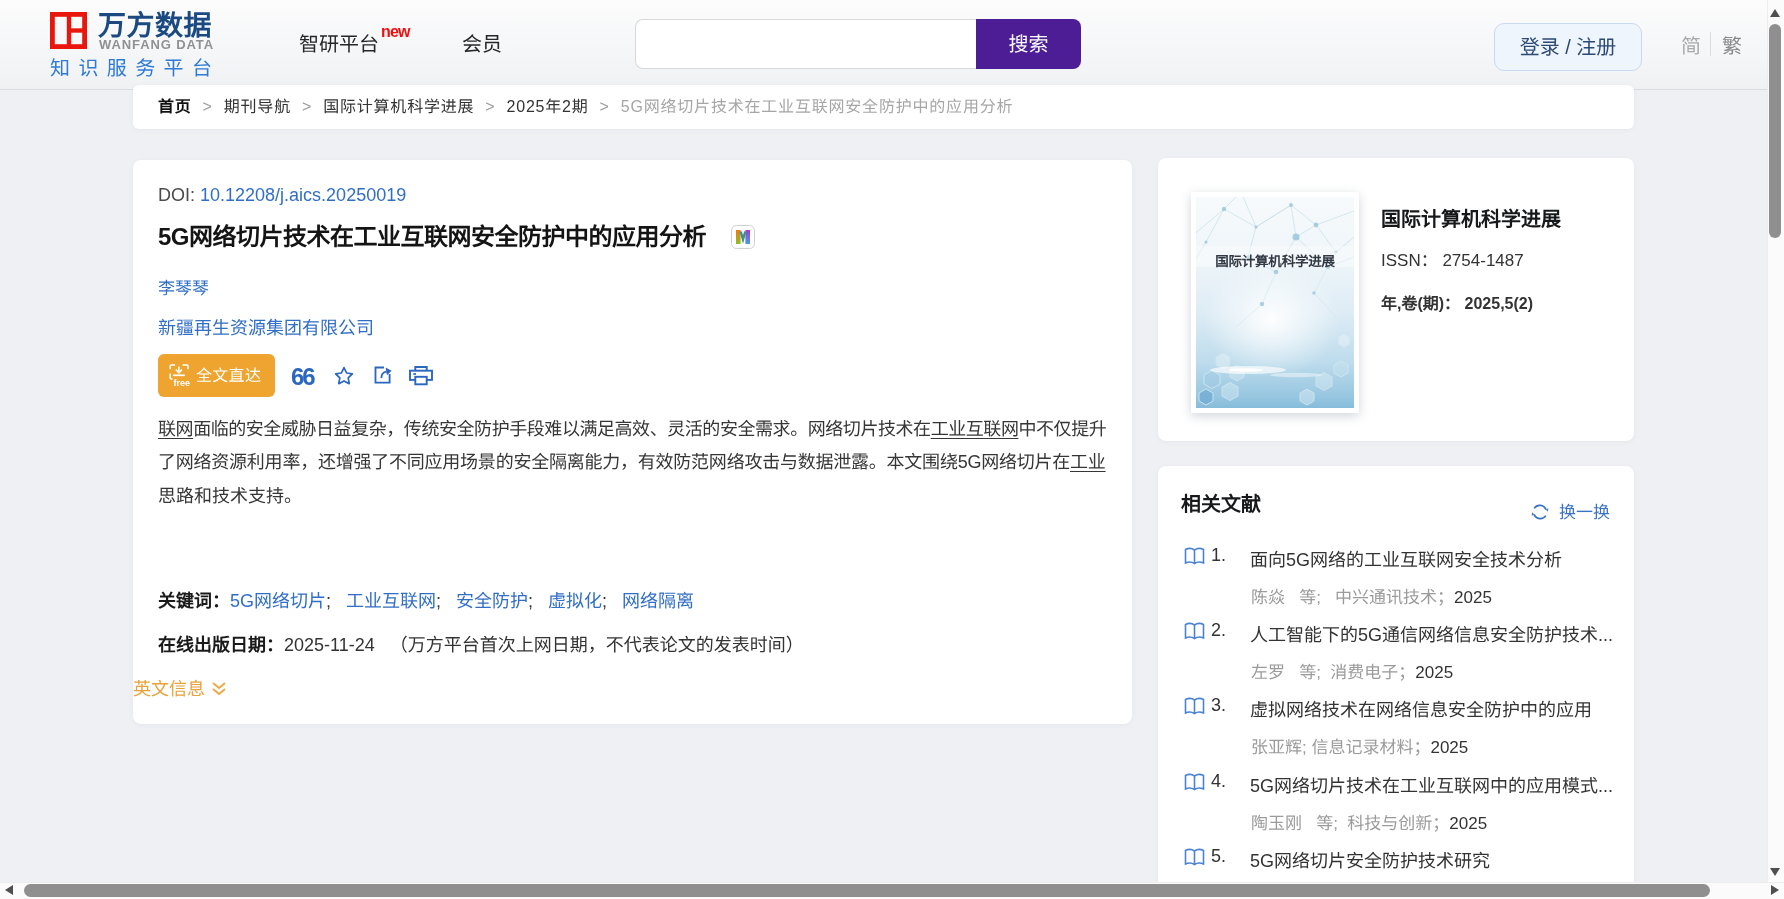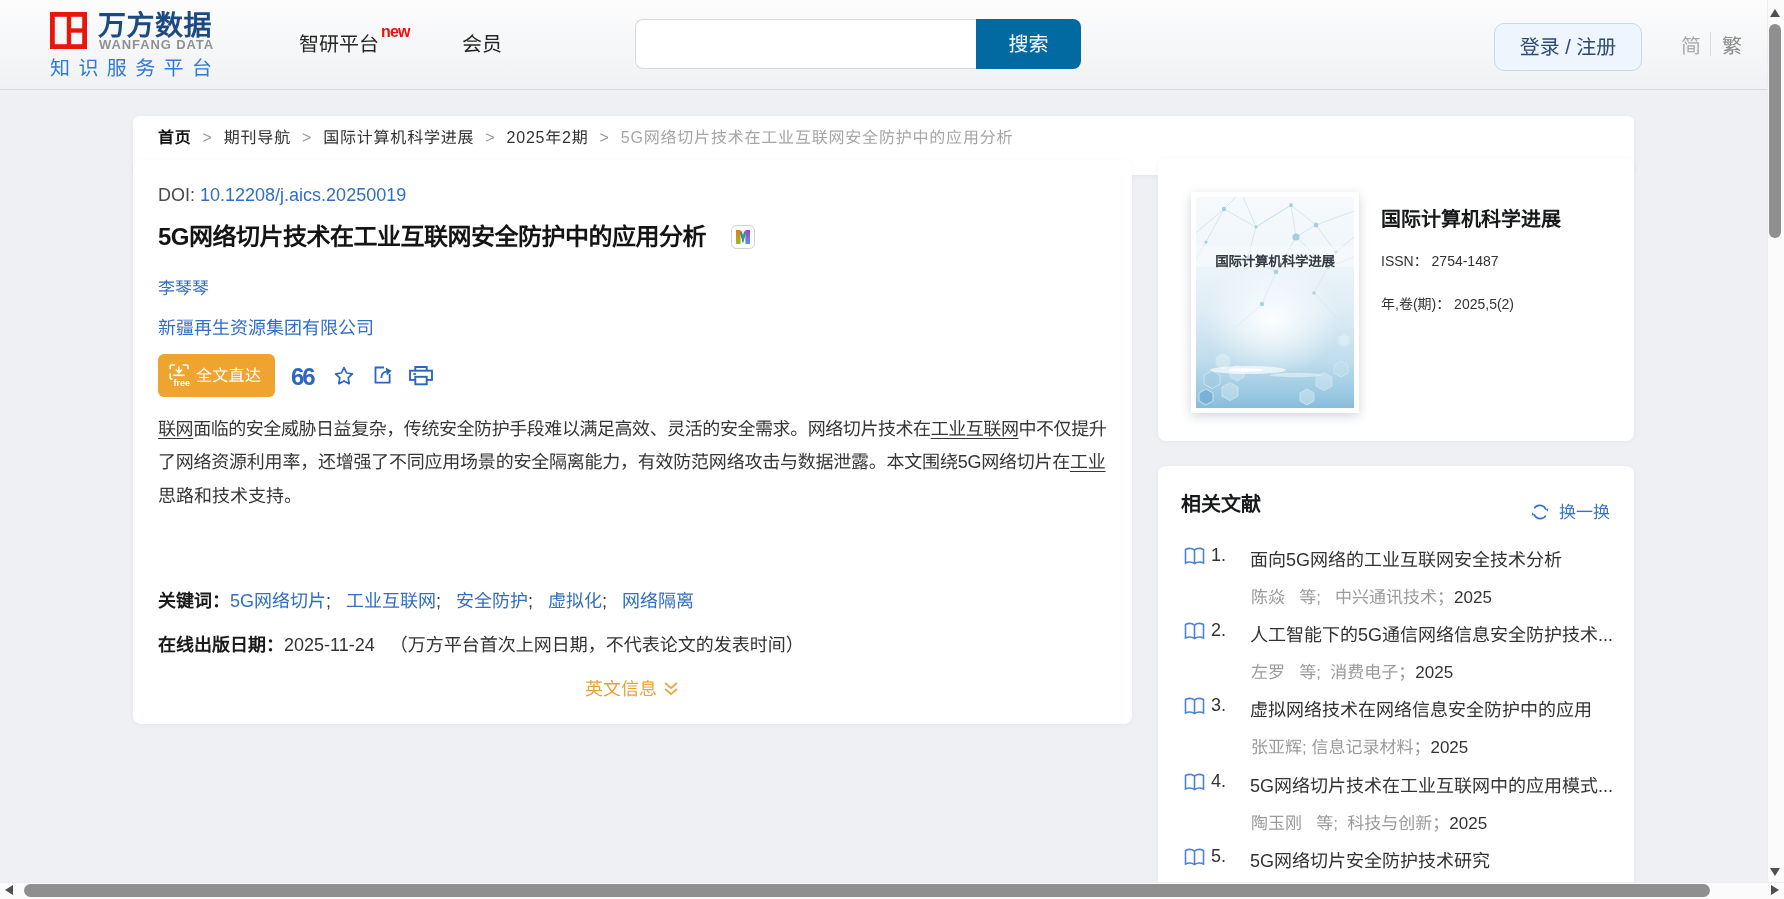--- a/index.html
+++ b/index.html
@@ -13,28 +13,28 @@
   
   #header { left:0; top:0; width:1767px; height:90px; background:linear-gradient(180deg,#fcfcfd 0%,#f5f6f7 60%,#f0f1f3 100%); border-bottom:1px solid #d9dbde; }
   #logoicon { left:50px; top:12px; width:37px; height:37px; }
   #wf-cn { left:98px; top:12px; line-height:27px; font-size:28px; font-weight:bold; color:#1b4a82; letter-spacing:0.5px; }
   #wf-en { left:99px; top:39px; line-height:12px; font-size:13px; font-weight:bold; color:#8f9194; letter-spacing:0.9px; }
   #wf-sub { left:50px; top:58px; line-height:20px; font-size:20px; color:#2f7ad6; letter-spacing:8.4px; }
   .navitem { font-size:20px; line-height:20px; color:#262626; }
   #new-badge { left:381px; top:26px; color:#f20d0d; font-size:16px; line-height:12px; font-weight:bold; letter-spacing:-0.8px; }
   #searchwrap { left:635px; top:19px; width:446px; height:50px; }
   #searchinput { position:absolute; left:0; top:0; width:341px; height:50px; background:#fff; border:1px solid #d9d9d9; border-right:none; border-radius:8px 0 0 8px; }
-  #searchbtn { position:absolute; left:341px; top:0; width:105px; height:50px; background:#0369a1; border-radius:0 8px 8px 0; color:#fff; font-size:20px; text-align:center; line-height:50px; }
+  #searchbtn { position:absolute; left:341px; top:0; width:105px; height:50px; background:#4c1d95; border-radius:0 8px 8px 0; color:#fff; font-size:20px; text-align:center; line-height:50px; }
   #loginbtn { left:1494px; top:23px; width:148px; height:48px; border:1px solid #c8d9f0; background:#eef5fc; border-radius:10px; color:#2c4a73; font-size:20px; text-align:center; line-height:46px; }
   #jian { left:1681px; top:36px; line-height:20px; font-size:20px; color:#a9a9a9; }
   #sep1 { left:1710px; top:32px; width:1px; height:24px; background:#dcdcdc; }
   #fan { left:1722px; top:36px; line-height:20px; font-size:20px; color:#8a8a8a; }
 
   
-  #breadcrumb { left:133px; top:116px; width:1501px; height:59px; border-radius:6px; }
+  #breadcrumb { left:133px; top:85px; width:1501px; height:44px; border-radius:6px; }
   #breadcrumb .in { position:absolute; left:25px; top:0; height:44px; line-height:44px; font-size:16px; letter-spacing:0.8px; color:#333; white-space:nowrap; }
   #breadcrumb .sepa { color:#999; margin:0 11px; }
   #breadcrumb .last { color:#a6a6a6; }
 
   
   #main { left:133px; top:160px; width:999px; height:564px; }
   #doirow { left:25px; top:25px; font-size:18px; color:#4a4a4a; }
   #titlerow { left:25px; top:64px; line-height:26px; font-size:24px; font-weight:bold; color:#141414; letter-spacing:-0.5px; }
   #author { left:25px; top:114px; font-size:17px; color:#316ec6; }
   #org { left:25px; top:153px; font-size:18px; color:#316ec6; }
@@ -43,34 +43,34 @@
   #freebtn .txt { position:absolute; left:38px; top:13px; font-size:16px; line-height:17px; letter-spacing:0.3px; }
   .iconbtn { position:absolute; top:0; }
   #abstract { left:25px; top:253px; width:952px; font-size:18px; color:#363636; line-height:33.4px; }
   #abstract b { color:#1a1a1a; }
   #abstract .ln { white-space:nowrap; }
   #abstract u { text-decoration:underline; text-underline-offset:3px; }
   #kwrow { left:25px; top:429px; line-height:24px; font-size:18px; color:#333; }
   #kwrow b { color:#1a1a1a; }
   #daterow { left:25px; top:473px; line-height:24px; font-size:18px; color:#333; }
   #daterow b { color:#1a1a1a; }
-  #engrow { left:0; top:514px; width:999px; text-align:center; font-size:18px; color:#e8a23c; }
+  #engrow { left:0; top:514px; width:999px; font-size:18px; color:#e8a23c; }
 
   
   #journal { left:1158px; top:158px; width:476px; height:283px; }
   #coverframe { position:absolute; left:33px; top:34px; width:168px; height:221px; background:#fff; box-shadow:0 3px 10px rgba(50,70,90,.22); }
   #cover { position:absolute; left:5px; top:5px; width:158px; height:211px; overflow:hidden;
     background:
       radial-gradient(95px 80px at 48% 58%, rgba(255,255,255,.95), rgba(255,255,255,0) 72%),
       linear-gradient(180deg,#f7fafc 0%, #eef5f9 30%, #ddecf5 55%, #bedcec 78%, #96c6e0 95%, #86bcda 100%);
   }
   #covertitle { position:absolute; left:0; top:53px; width:158px; text-align:center; font-size:13.5px; font-weight:bold; color:#333a45; letter-spacing:-0.2px; }
   #jtitle { position:absolute; left:223px; top:49px; line-height:24px; font-size:20px; font-weight:bold; color:#17181a; }
-  #jissn { position:absolute; left:223px; top:92px; line-height:22px; font-size:14px; color:#333; }
-  #jvol { position:absolute; left:223px; top:135px; line-height:22px; font-size:14px; color:#333; }
+  #jissn { position:absolute; left:223px; top:92px; line-height:22px; font-size:17px; color:#333; }
+  #jvol { position:absolute; left:223px; top:135px; line-height:22px; font-size:16px; color:#333;font-weight:bold; }
 
   
   #related { left:1158px; top:466px; width:476px; height:470px; }
   #reltitle { position:absolute; left:23px; top:26px; line-height:24px; font-size:20px; font-weight:bold; color:#17181a;text-align:right; }
   #relswap { position:absolute; right:24px; top:32px; font-size:17px; color:#3a72c4; }
   .relitem { position:absolute; left:0; width:476px; }
   .relbook { position:absolute; left:26px; top:2px; }
   .relnum { position:absolute; left:53px; top:0; font-size:18px; color:#333; }
   .reltitle2 { position:absolute; left:92px; top:0; width:374px; font-size:18px; color:#333; white-space:nowrap; overflow:hidden; }
   .relmeta { position:absolute; left:93px; top:38px; font-size:17px; color:#9b9b9b; white-space:nowrap; }

